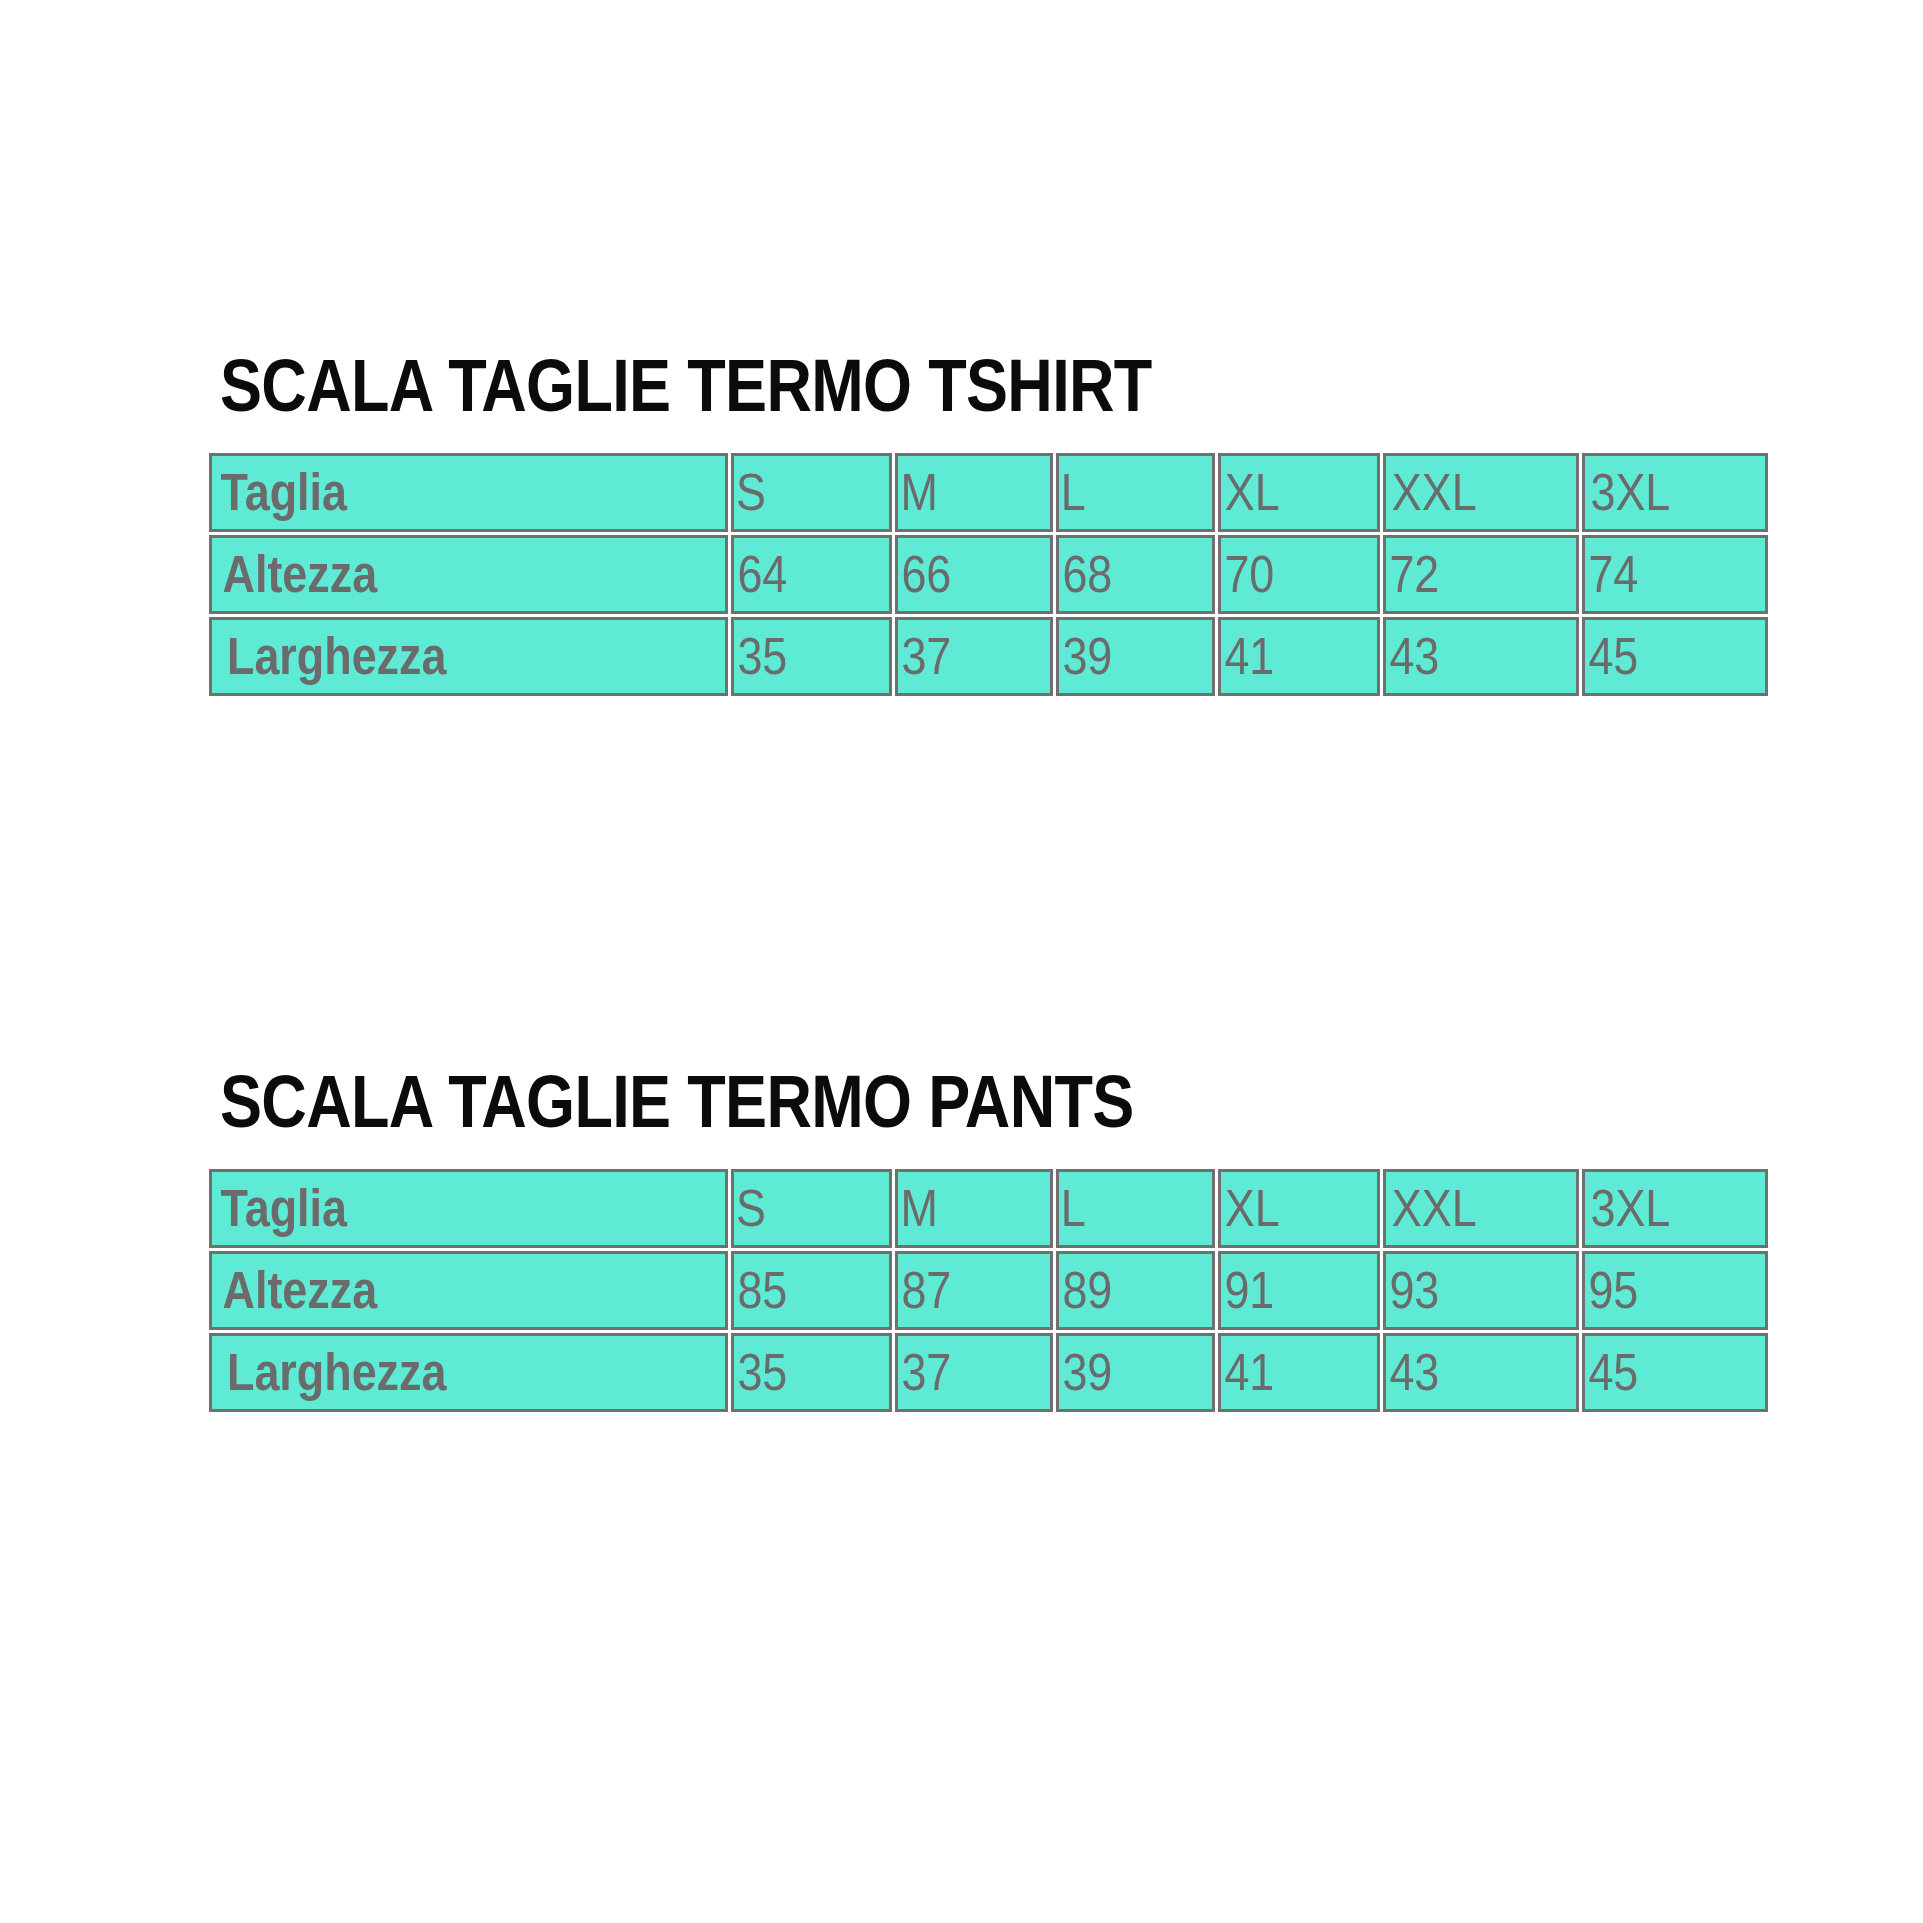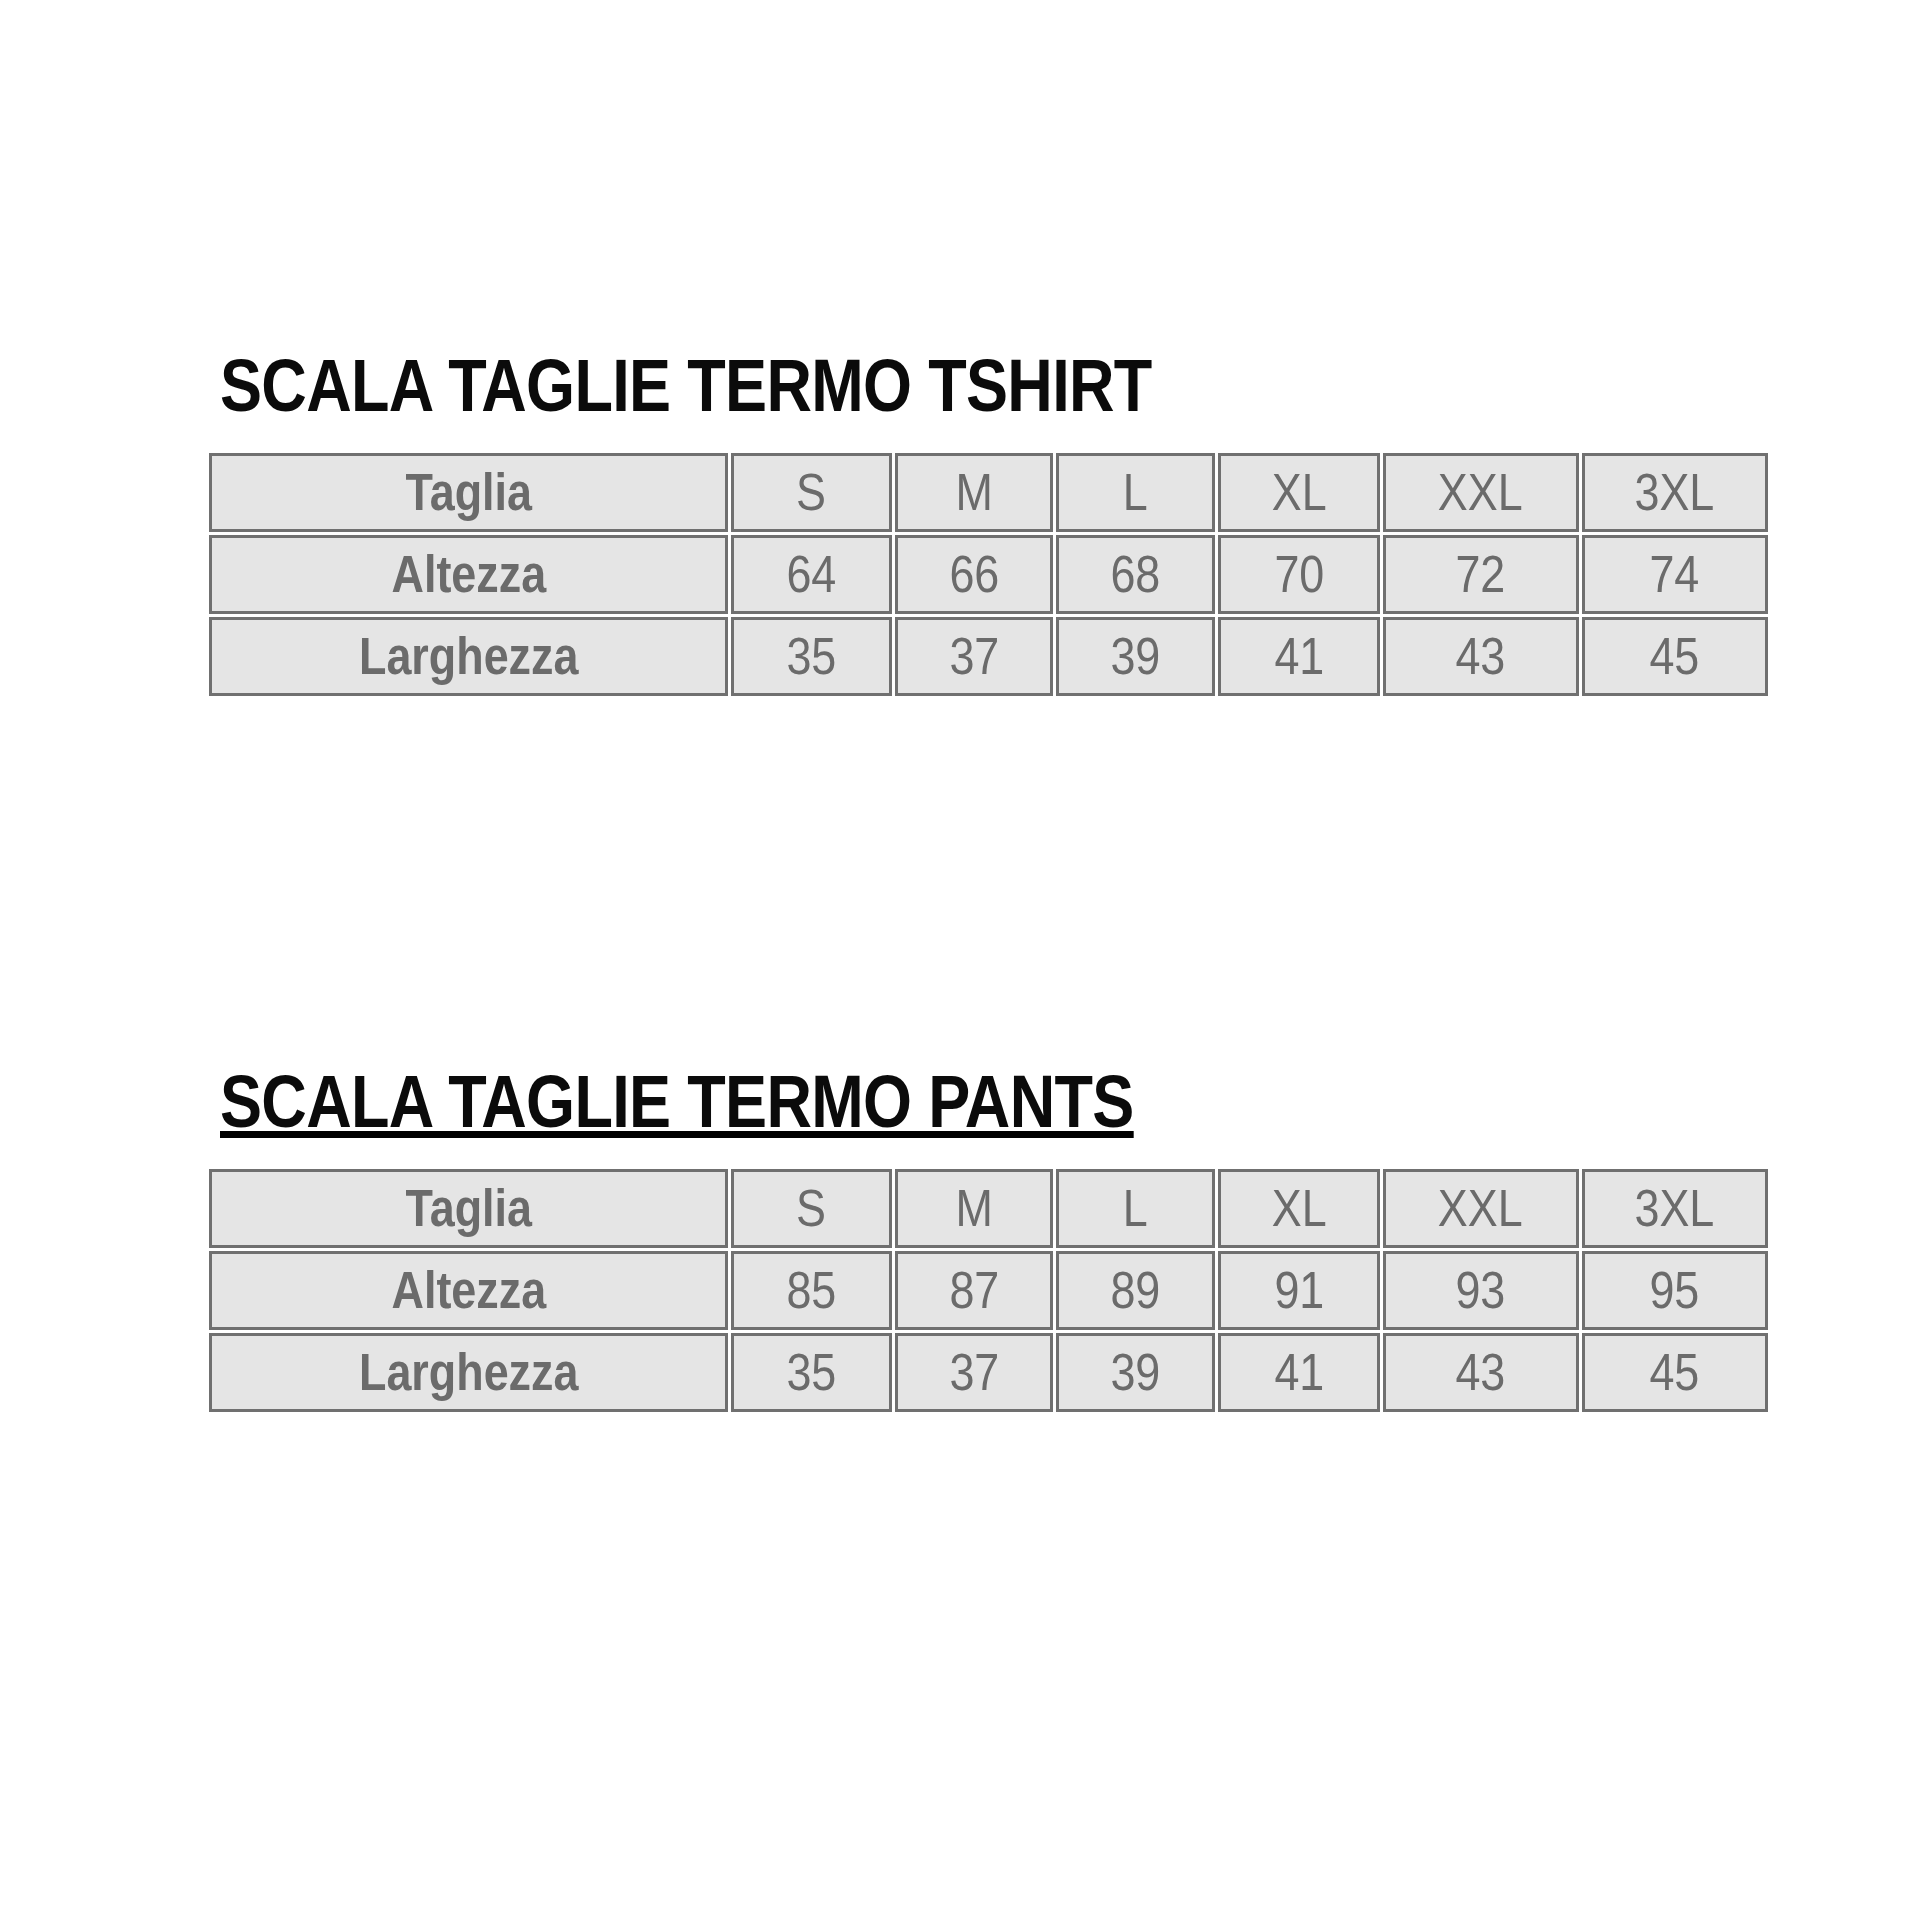--- a/index.html
+++ b/index.html
@@ -13,21 +13,21 @@
     position: relative;
     font-family: "Liberation Sans", sans-serif;
     overflow: hidden;
   }
   .chart-section {
     position: absolute;
     left: 206px;
     width: 1565px;
   }
   #tshirt-section { top: 348px; }
-  #pants-section  { top: 1064px; text-decoration: underline; }
+  #pants-section  { top: 1064px; }
 
   .section-title {
     margin: 0 0 0 13.5px;
     font-size: 75px;
     font-weight: bold;
     line-height: 1.0;
     color: #0b0b0b;
     letter-spacing: -0.8px;
     white-space: nowrap;
     transform: scaleX(0.84);
@@ -36,24 +36,23 @@
 
   .size-table {
     margin-top: 27px;
     width: 100%;
     table-layout: fixed;
     border-collapse: separate;
     border-spacing: 3px;
   }
   .size-table td {
     border: 3.8px solid #707070;
-    background: #e5e5e5;
+    background: #5eead4;
     height: 73px;
     padding: 0;
-    text-align: center;
     vertical-align: middle;
     overflow: hidden;
   }
   .size-table .cell-text {
     display: inline-block;
     font-size: 51px;
     line-height: 1;
     color: #6b6b6b;
     white-space: nowrap;
     transform: scaleX(0.88);

